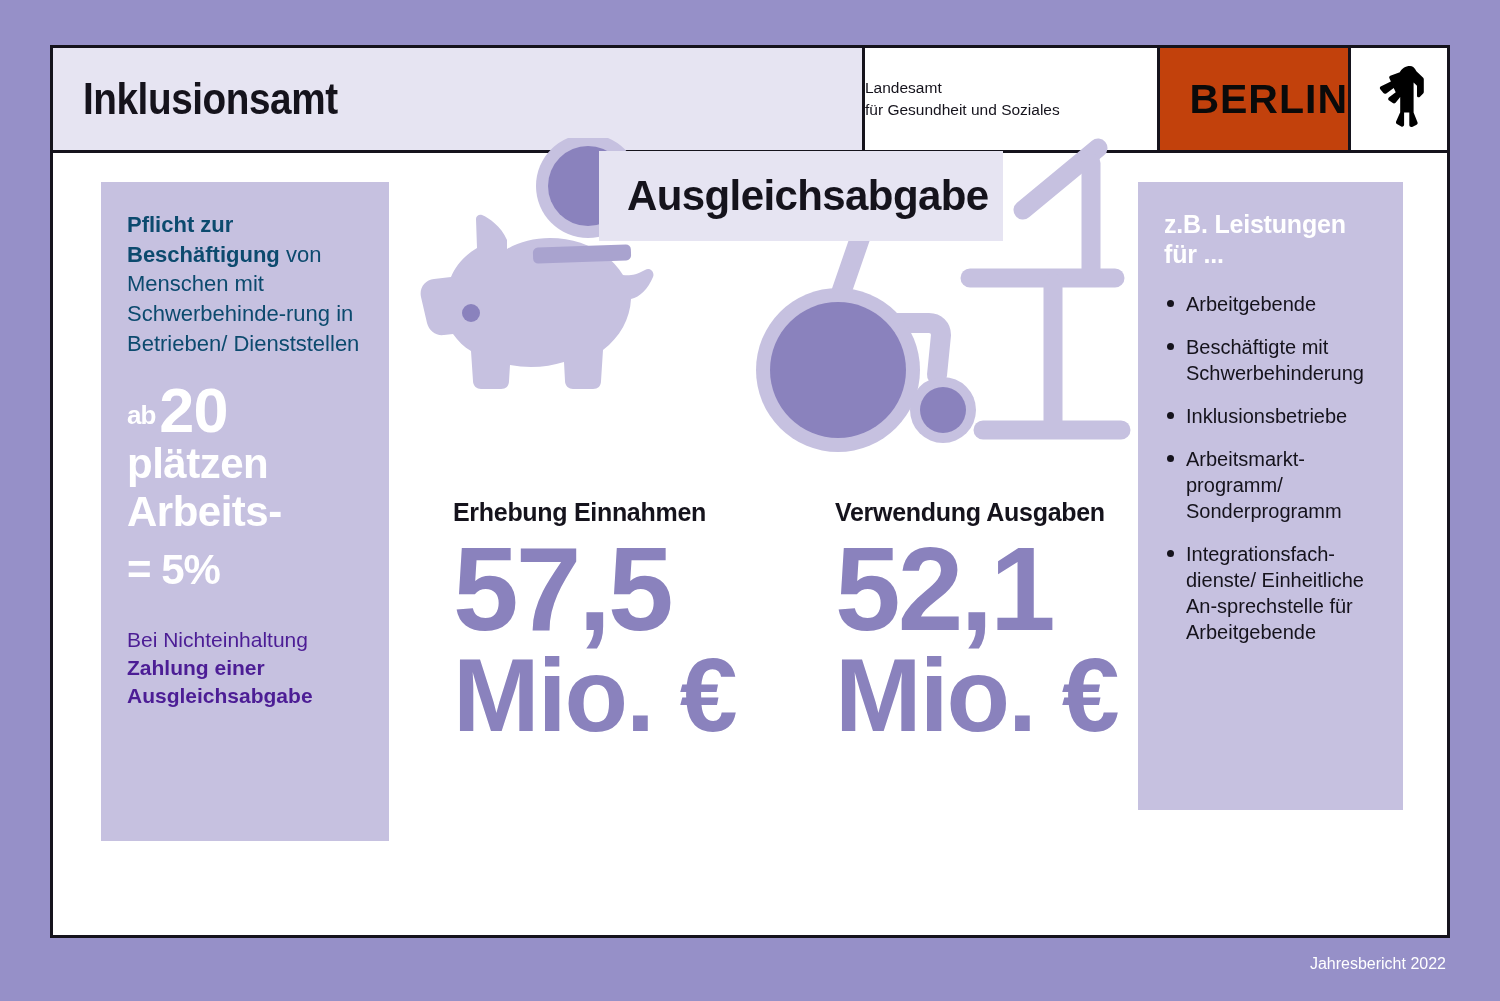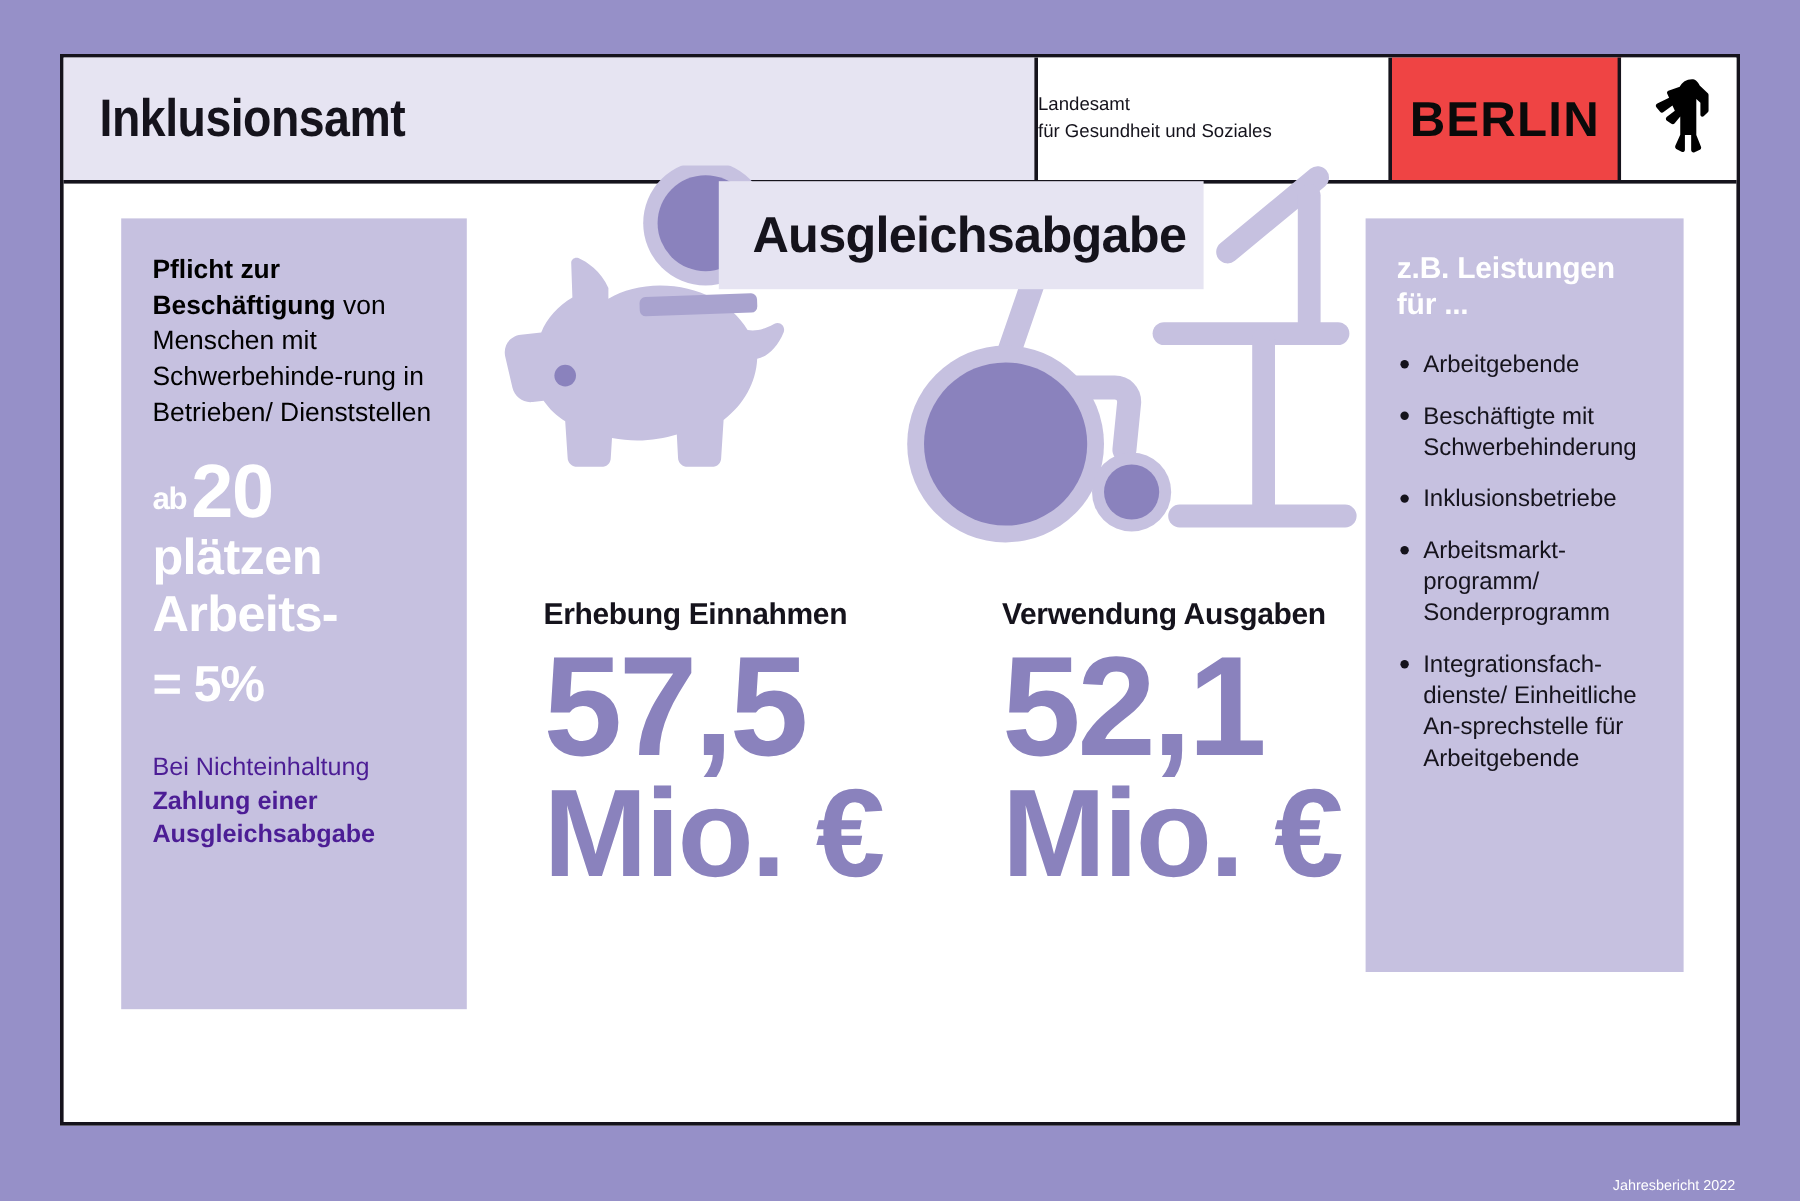--- a/index.html
+++ b/index.html
@@ -49,22 +49,22 @@
     box-sizing:border-box;
     border-right:3px solid #15131c;
   }
   .header-sub div{
     font-size:15.5px;
     line-height:1.45;
     color:#15131c;
   }
   .header-berlin{
     flex:0 0 191px;
-    background:#ef4444;
-    display:flex;align-items:center;justify-content:center;
+    background:#c2410c;
+    display:flex;align-items:center;justify-content:flex-end;
     border-right:3px solid #15131c;
     box-sizing:border-box;
   }
   .header-berlin span{
     font-size:41px;font-weight:bold;
     letter-spacing:1px;color:#0a0a0a;
   }
   .header-bear{
     flex:1 1 auto;
     background:#ffffff;
@@ -78,21 +78,21 @@
   
   .panel{
     position:absolute;
     background:#c6c1e0;
     box-sizing:border-box;
     padding:28px 26px 26px 26px;
   }
   .panel-left{left:48px;top:29px;width:288px;height:659px;}
   .panel-right{left:1085px;top:29px;width:265px;height:628px;}
 
-  .p-text{font-size:22px;line-height:1.35;color:#000000;}
+  .p-text{font-size:22px;line-height:1.35;color:#0c4a6e;}
   .p-text b{font-weight:bold;}
 
   .big-line{
     margin-top:26px;
     color:#ffffff;
     font-weight:bold;
     line-height:0.98;
     letter-spacing:-1px;
   }
   .ab-row{display:flex;align-items:flex-end;}
@@ -148,22 +148,22 @@
     font-size:118px;font-weight:bold;color:#8a82bd;
     line-height:0.95;letter-spacing:-3px;margin-top:6px;
   }
   .stat-unit{
     font-size:104px;font-weight:bold;color:#8a82bd;
     line-height:0.98;letter-spacing:-2px;
   }
   
   .footer{
     position:absolute;
-    right:54px;bottom:6px;
-    font-size:12px;color:#ffffff;
+    right:54px;bottom:28px;
+    font-size:16px;color:#ffffff;
   }
 </style>
 </head>
 <body>
 
 <div class="card">
 
   <div class="header">
 
     <div class="header-title">

